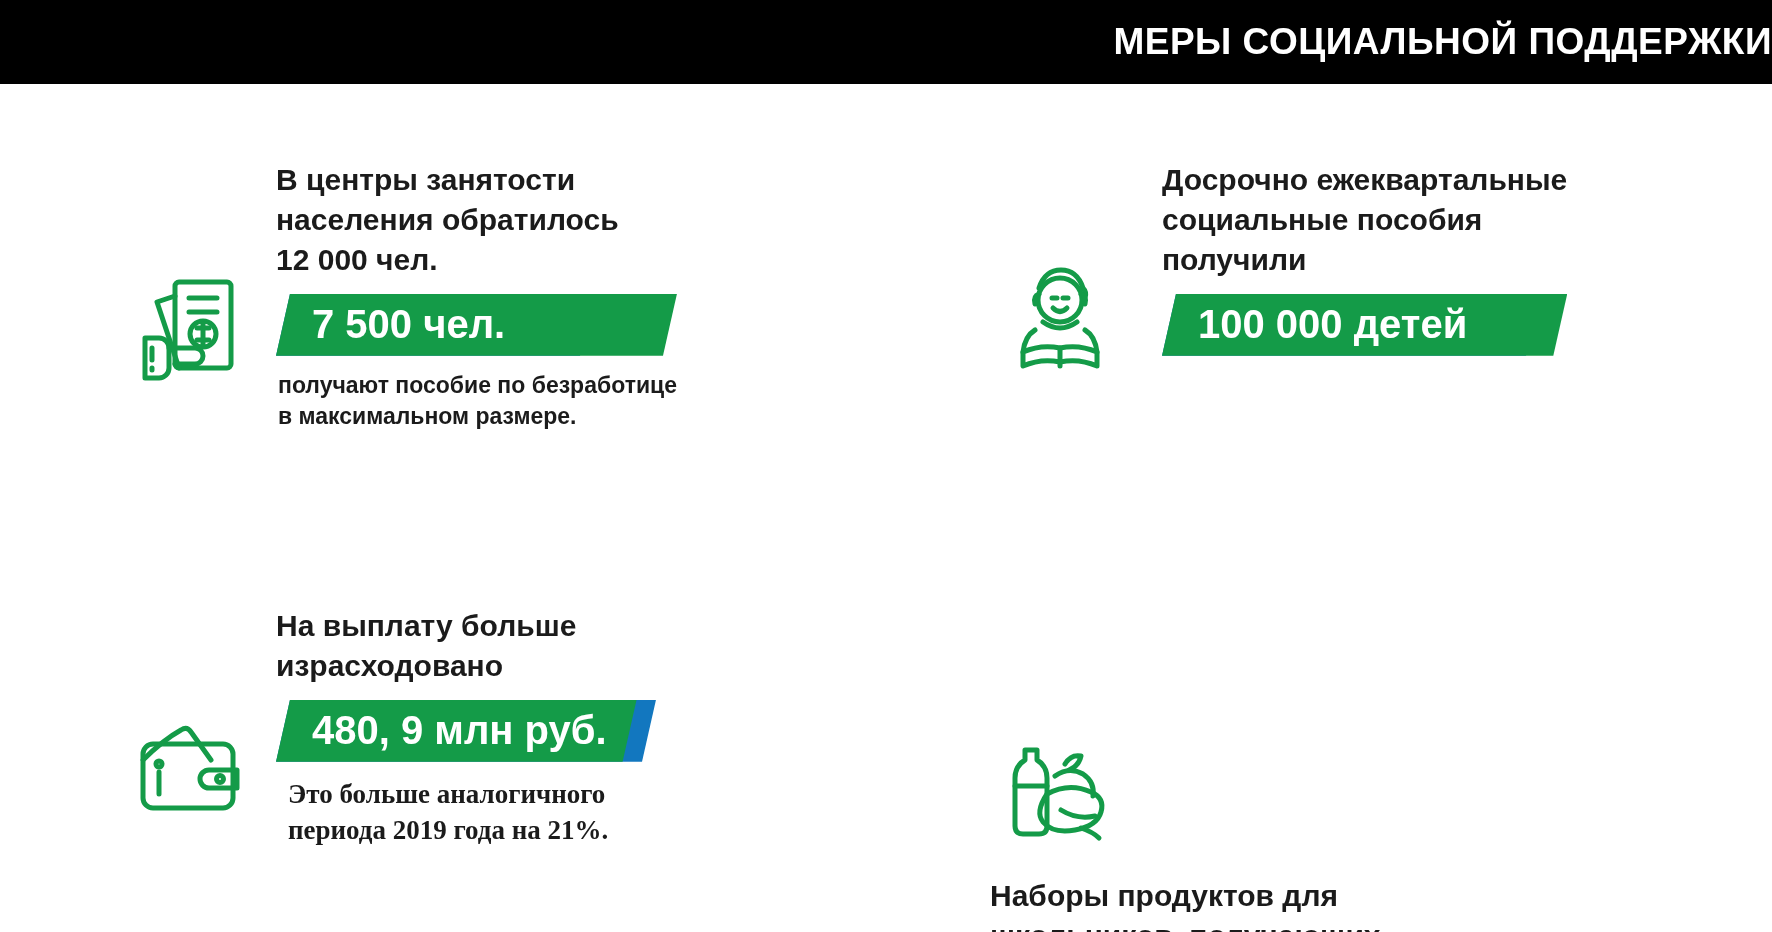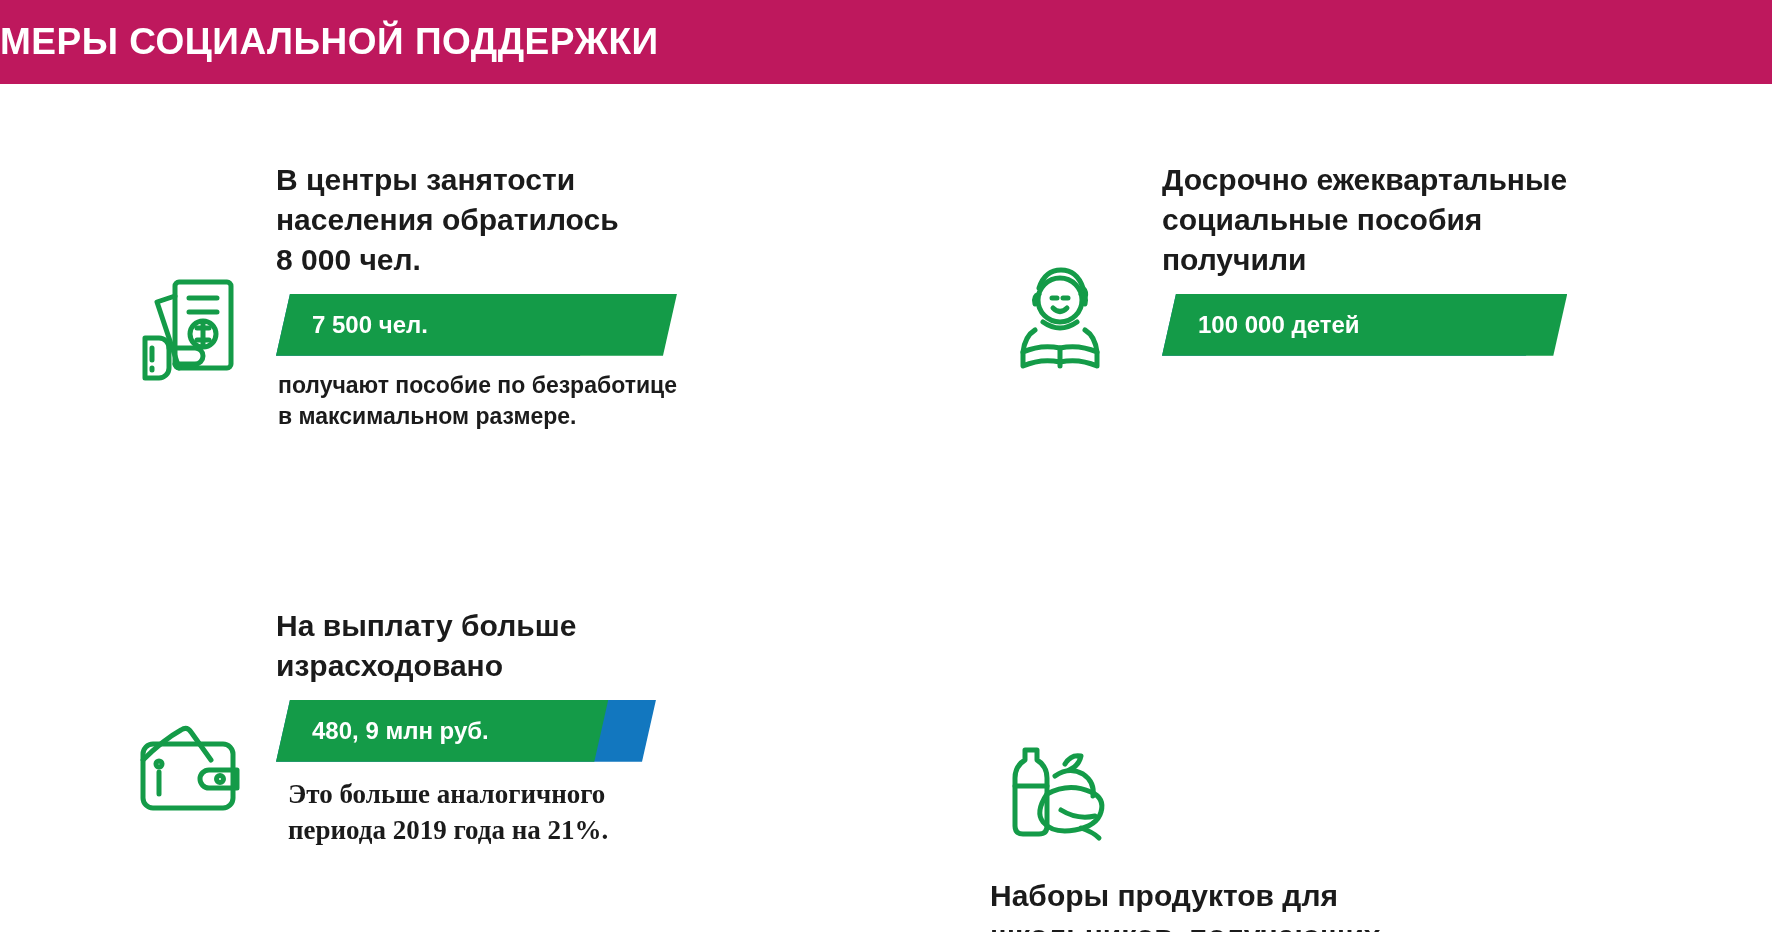--- a/index.html
+++ b/index.html
@@ -13,24 +13,24 @@
   .page {
     position: relative;
     width: 1772px;
     height: 932px;
     background: #ffffff;
   }
   
   .header {
     width: 100%;
     height: 84px;
-    background: #be185d;
+    background: #000000;
     display: flex;
     align-items: center;
-    justify-content: flex-start;
+    justify-content: flex-end;
   }
   .header-title {
     color: #ffffff;
     font-size: 37px;
     font-weight: bold;
     letter-spacing: 0.5px;
     text-align: center;
   }
   
   .grid {
@@ -108,21 +108,21 @@
     height: 62px;
     background: #149b48;
     -webkit-clip-path: polygon(14px 0, 100% 0, calc(100% - 14px) 100%, 0 100%);
     clip-path: polygon(14px 0, 100% 0, calc(100% - 14px) 100%, 0 100%);
     display: flex;
     align-items: center;
     padding: 0 30px 0 36px;
   }
   .banner .green span {
     color: #ffffff;
-    font-size: 24px;
+    font-size: 40px;
     font-weight: bold;
     white-space: nowrap;
   }
   .banner-1 .blue { width: 318px; }
   .banner-2 .blue { width: 378px; }
   .banner-3 .blue { width: 380px; }
   .banner-4 .blue { width: 370px; }
 
   .cell-1 .note { margin-left: 2px; }
   .cell-2 .note { margin-left: 2px; }
@@ -154,21 +154,21 @@
               <path d="M80 60 v20 M74 64 h12 M74 76 h12"></path>
               <path d="M22 74 h14 a10 10 0 0 1 10 10 v20 a10 10 0 0 1 -10 10 h-14 z"></path>
               <path d="M46 84 h26 a8 8 0 0 1 0 16 h-20"></path>
               <path d="M29 84 v12 M29 104 v2"></path>
             </g>
           </svg>
         </div>
         <div class="text-col">
           <div class="lead">В центры занятости
 населения обратилось
-8 000 чел.</div>
+12 000 чел.</div>
           <div class="banner banner-1">
             <div class="blue"></div>
             <div class="green">
               <span>7 500 чел.</span>
             </div>
           </div>
           <div class="note">получают пособие по безработице
 в максимальном размере.</div>
         </div>
       </div>

